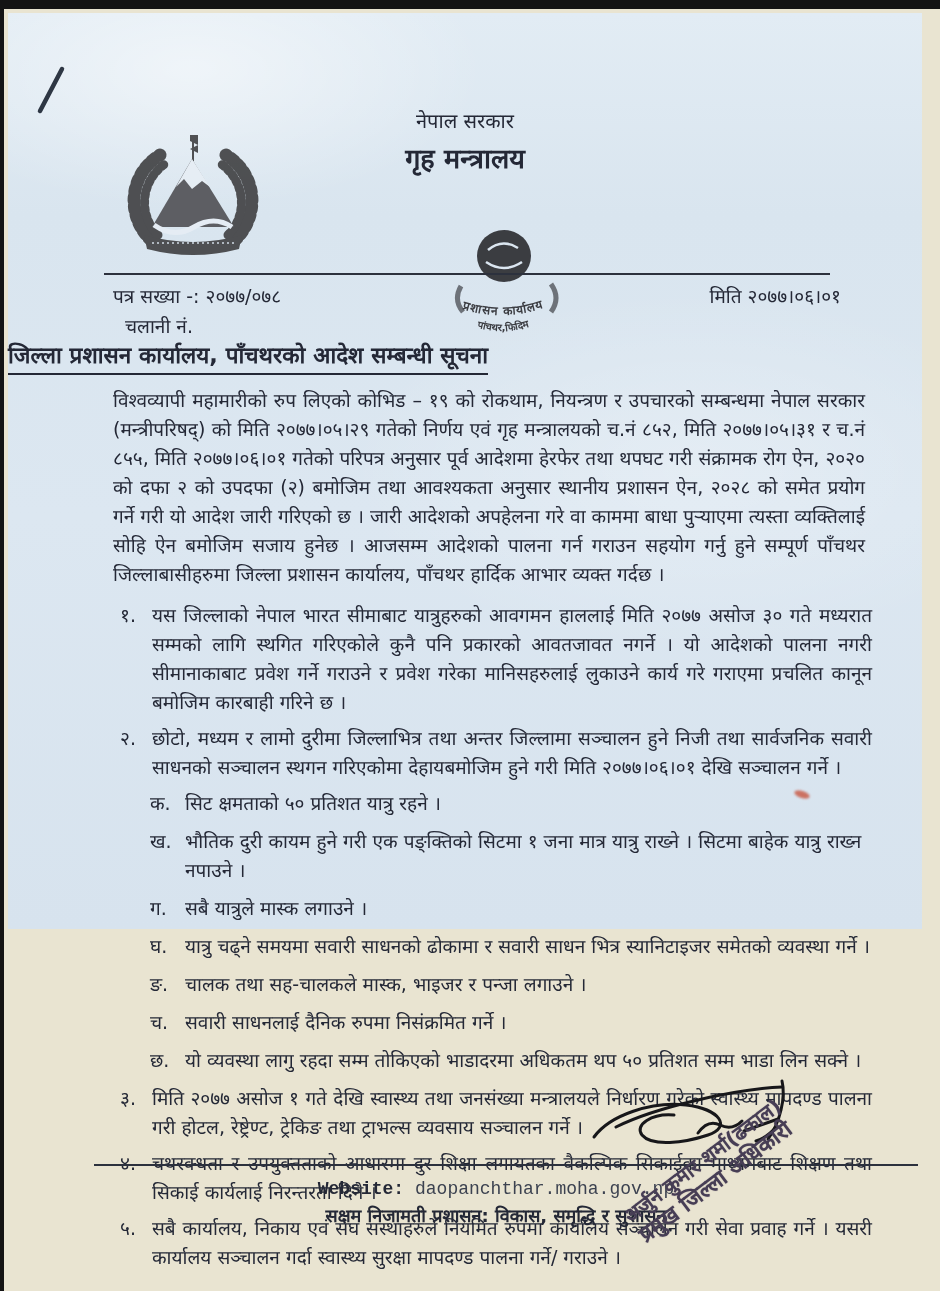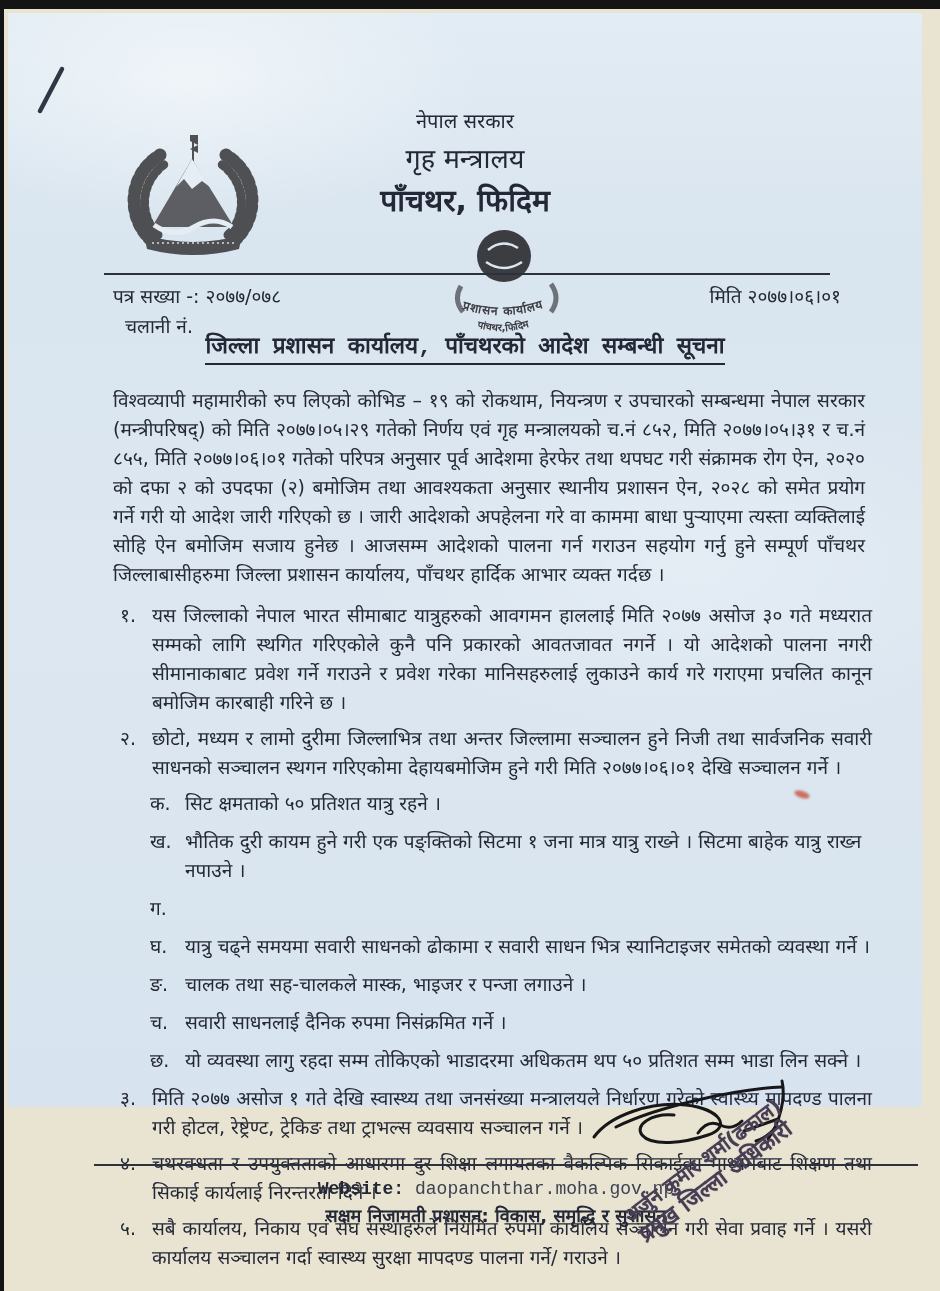--- a/index.html
+++ b/index.html
@@ -1,34 +1,34 @@
 <!DOCTYPE html>
 <html><head>
 <meta charset="utf-8">
 <style>
   html,body{margin:0;padding:0;width:940px;height:1291px;overflow:hidden;
     background:#141414;font-family:"DejaVu Sans","Liberation Sans",sans-serif;}
   .mat{position:absolute;left:4px;top:9px;right:0;bottom:0;background:#e9e4d1;}
-  .paper{position:absolute;left:8px;top:13px;width:914px;height:1094px;
+  .paper{position:absolute;left:8px;top:13px;width:914px;height:916px;
     background:linear-gradient(180deg,#e2ecf4 0%,#d9e5ef 22%,#dce7f1 55%,#d7e3ee 100%);
     color:#242836;}
   .paper:before{content:"";position:absolute;inset:0;
     background:radial-gradient(420px 200px at 20% 6%,rgba(255,255,255,.5),transparent 70%),
                radial-gradient(500px 260px at 75% 50%,rgba(255,255,255,.25),transparent 70%);}
   .abs{position:absolute;}
   
   .letterhead{left:0;top:96px;width:100%;text-align:center;line-height:1.25;}
   .lh-gov{font-size:20px;}
-  .lh-ministry{font-size:27px;font-weight:normal;margin-top:8px;}
+  .lh-ministry{font-size:27px;font-weight:bold;margin-top:8px;}
   .lh-office{font-size:37px;font-weight:bold;margin-top:8px;}
   .lh-place{font-size:30px;font-weight:bold;margin-top:6px;}
   .header-rule{left:96px;top:260px;width:726px;height:0;border-top:2.5px solid #2c313d;}
   .meta-row{left:105px;top:270px;width:728px;display:flex;justify-content:space-between;font-size:19px;text-align:center;}
   .chalani{left:117px;top:300px;font-size:19px;}
-  .title-wrap{left:0;top:316px;width:100%;text-align:center;font-family:Liberation Mono, monospace;}
+  .title-wrap{left:0;top:326px;width:100%;text-align:left;}
   .doc-title{display:inline-block;font-size:22.5px;font-weight:bold;
     border-bottom:2px solid #242836;padding-bottom:3px;}
   .intro{left:105px;top:373px;width:752px;font-size:19px;line-height:29px;text-align:justify;}
   .list{left:112px;top:588px;width:752px;font-size:19px;line-height:29px;}
   .item{display:flex;gap:8px;margin-bottom:7px;}
   .item .num{min-width:24px;}
   .item .txt{flex:1;text-align:justify;}
   .sublist{margin:4px 0 6px 30px;}
   .sub{display:flex;gap:9px;margin-bottom:9px;}
   .sub .num{min-width:26px;}
@@ -74,21 +74,20 @@
     <polygon points="38,98 78,30 120,98" fill="#4c4c50"></polygon>
     <polygon points="62,58 78,30 96,58 88,52 78,60 70,50" fill="#e7eef5"></polygon>
     <path d="M40,96 q20,14 40,2 q20,-12 38,0" stroke="#e7eef5" stroke-width="5" fill="none"></path>
     <path d="M30,106 q49,14 98,0 l-3,14 q-46,12 -92,0 z" fill="#3b3b3d"></path>
     <path d="M38,114 h82" stroke="#cfd9e4" stroke-width="1.6" stroke-dasharray="2 3"></path>
   </svg>
 
   <div class="abs letterhead">
     <div class="lh-gov">नेपाल सरकार</div>
     <div class="lh-ministry">गृह मन्त्रालय</div>
-    <div class="lh-place">पाँचथर, फिदिम</div>
   </div>
 
   <svg class="abs round-stamp" width="140" height="128" viewBox="0 0 140 128">
     <defs>
       <path id="arc1" d="M18,80 Q70,100 122,76"></path>
       <path id="arc2" d="M30,98 Q70,114 110,94"></path>
       <filter id="inkblur">
           <feGaussianBlur stdDeviation="0.45"></feGaussianBlur>
         </filter>
     </defs>
@@ -132,20 +131,21 @@
       <div class="sub">
         <span class="num">क.</span>
         <span class="txt">सिट क्षमताको ५० प्रतिशत यात्रु रहने ।</span>
       </div>
       <div class="sub">
         <span class="num">ख.</span>
         <span class="txt">भौतिक दुरी कायम हुने गरी एक पङ्क्तिको सिटमा १ जना मात्र यात्रु राख्ने । सिटमा बाहेक यात्रु राख्न नपाउने ।</span>
       </div>
       <div class="sub">
         <span class="num">ग.</span>
+        <span class="txt">सबै यात्रुले मास्क लगाउने ।</span>
       </div>
       <div class="sub">
         <span class="num">घ.</span>
         <span class="txt">यात्रु चढ्ने समयमा सवारी साधनको ढोकामा र सवारी साधन भित्र स्यानिटाइजर समेतको व्यवस्था गर्ने ।</span>
       </div>
       <div class="sub">
         <span class="num">ङ.</span>
         <span class="txt">चालक तथा सह-चालकले मास्क, भाइजर र पन्जा लगाउने ।</span>
       </div>
       <div class="sub">

